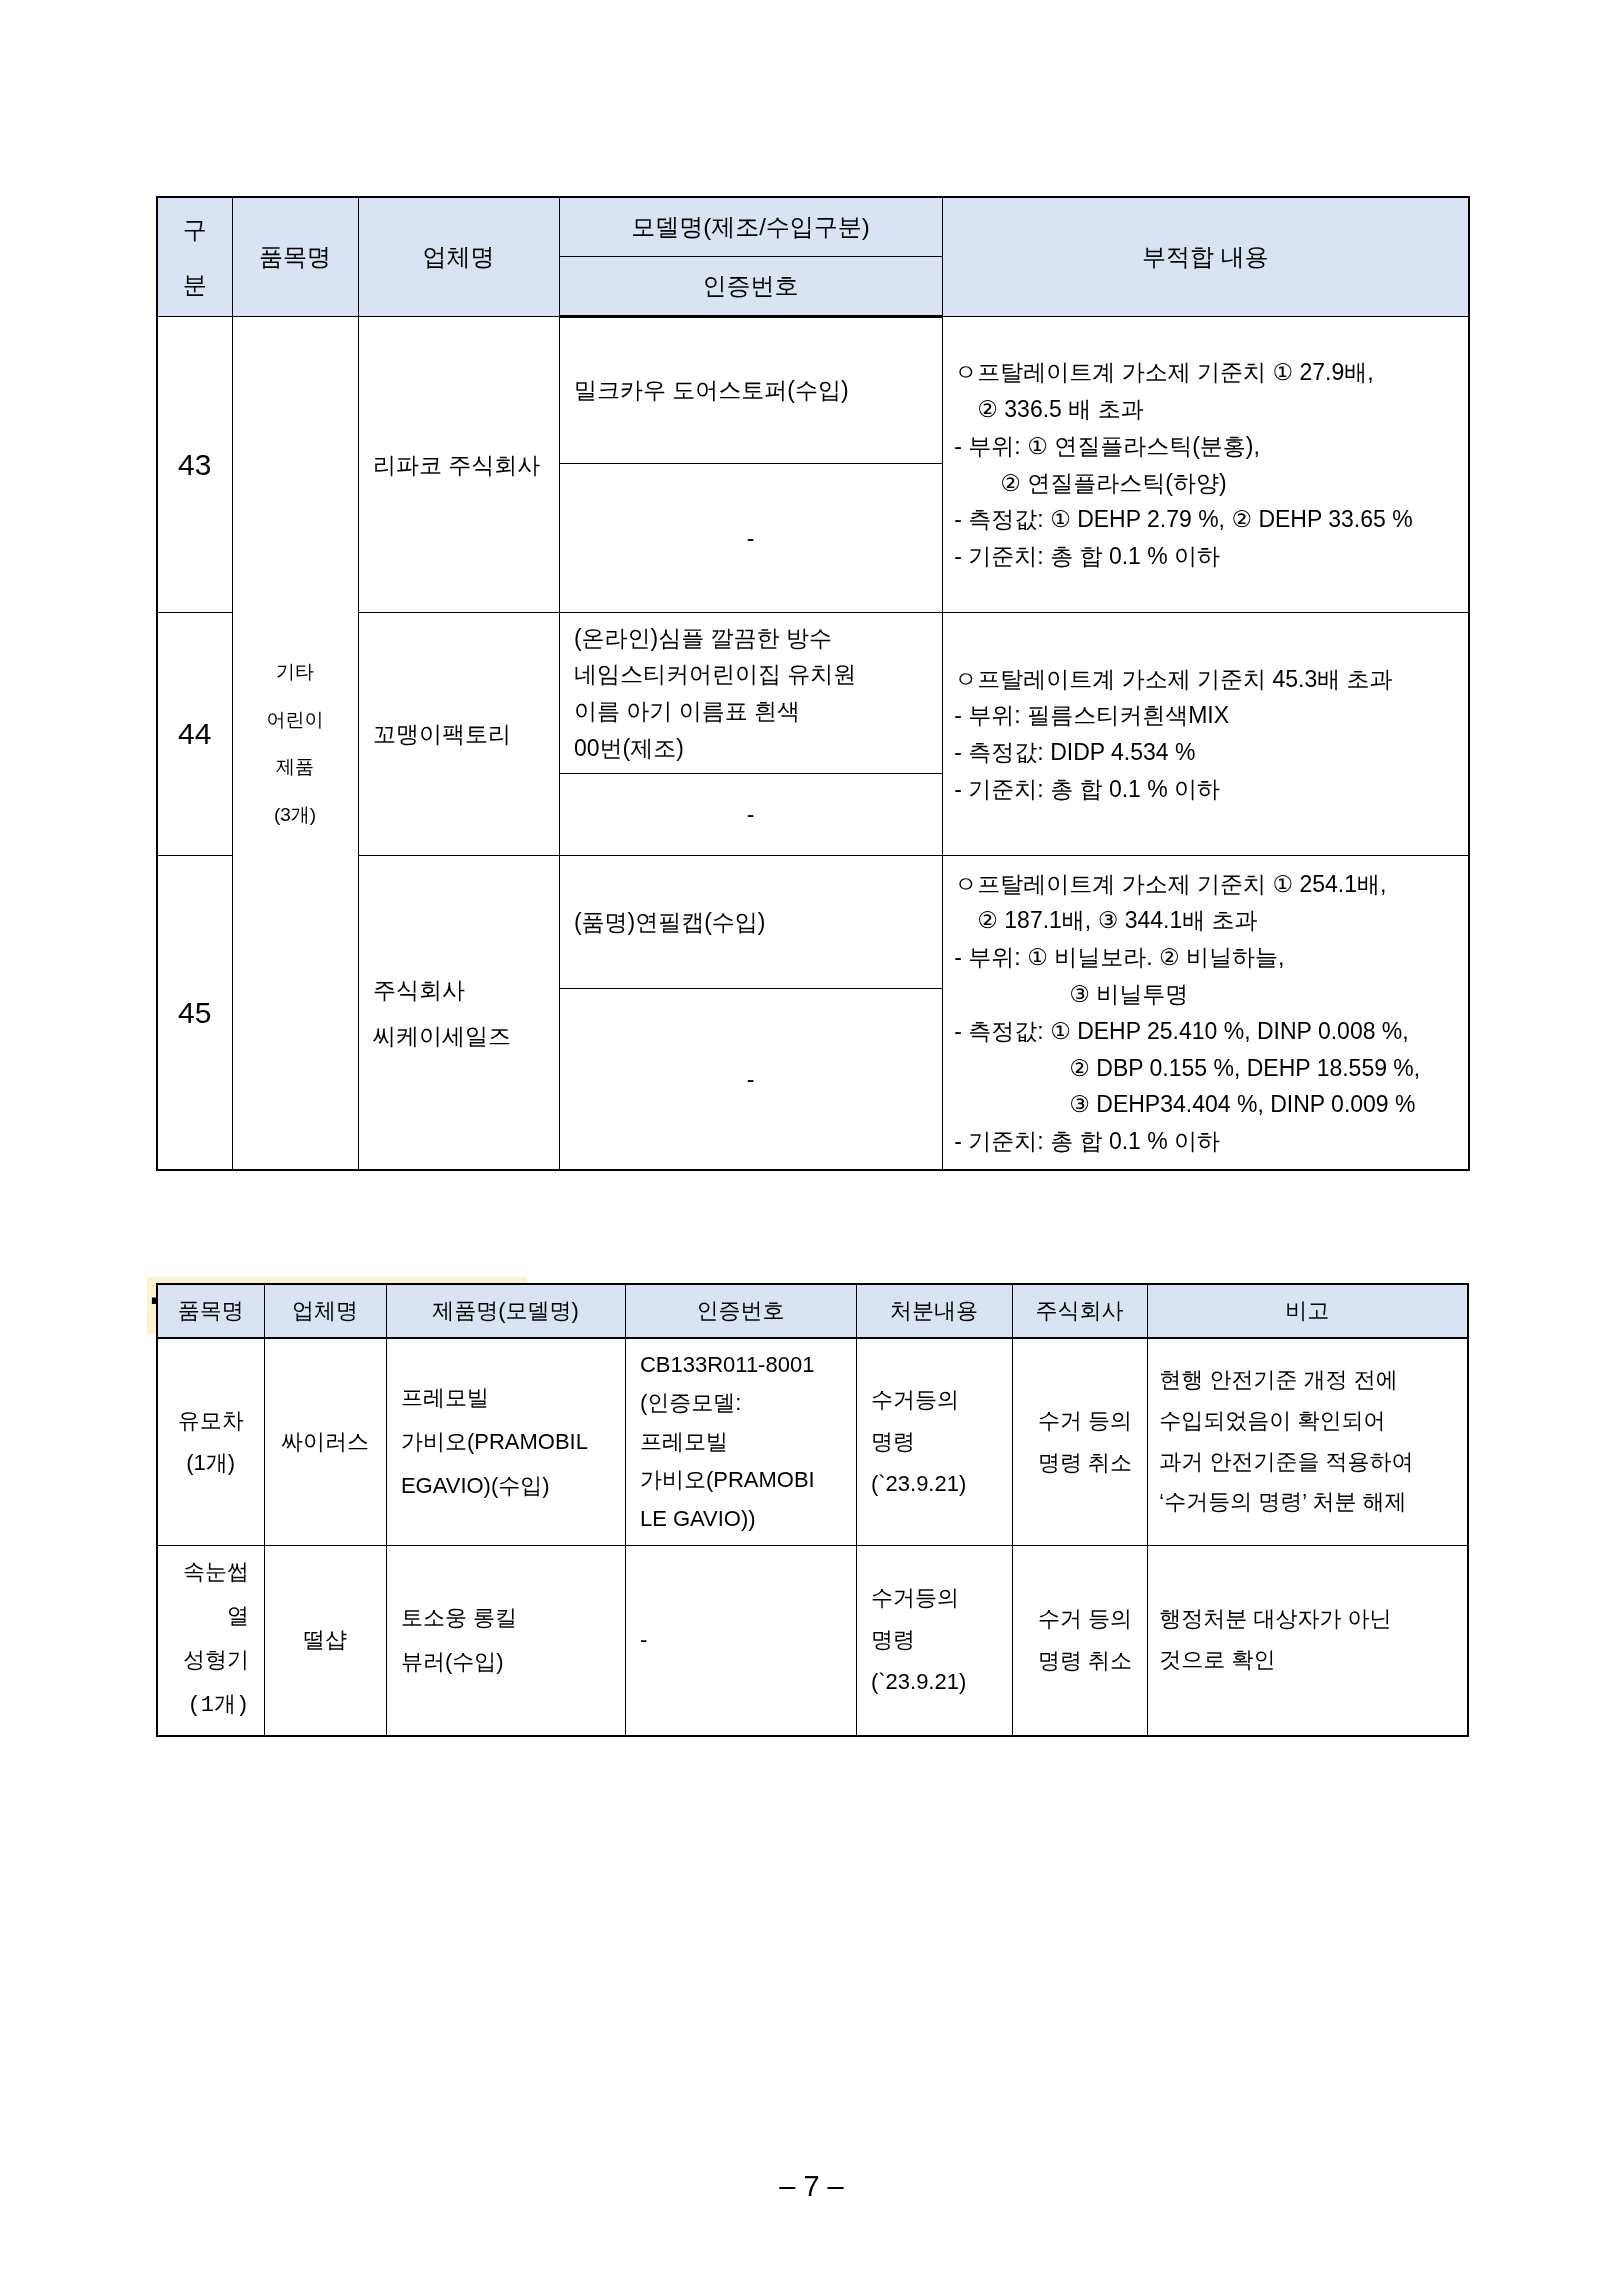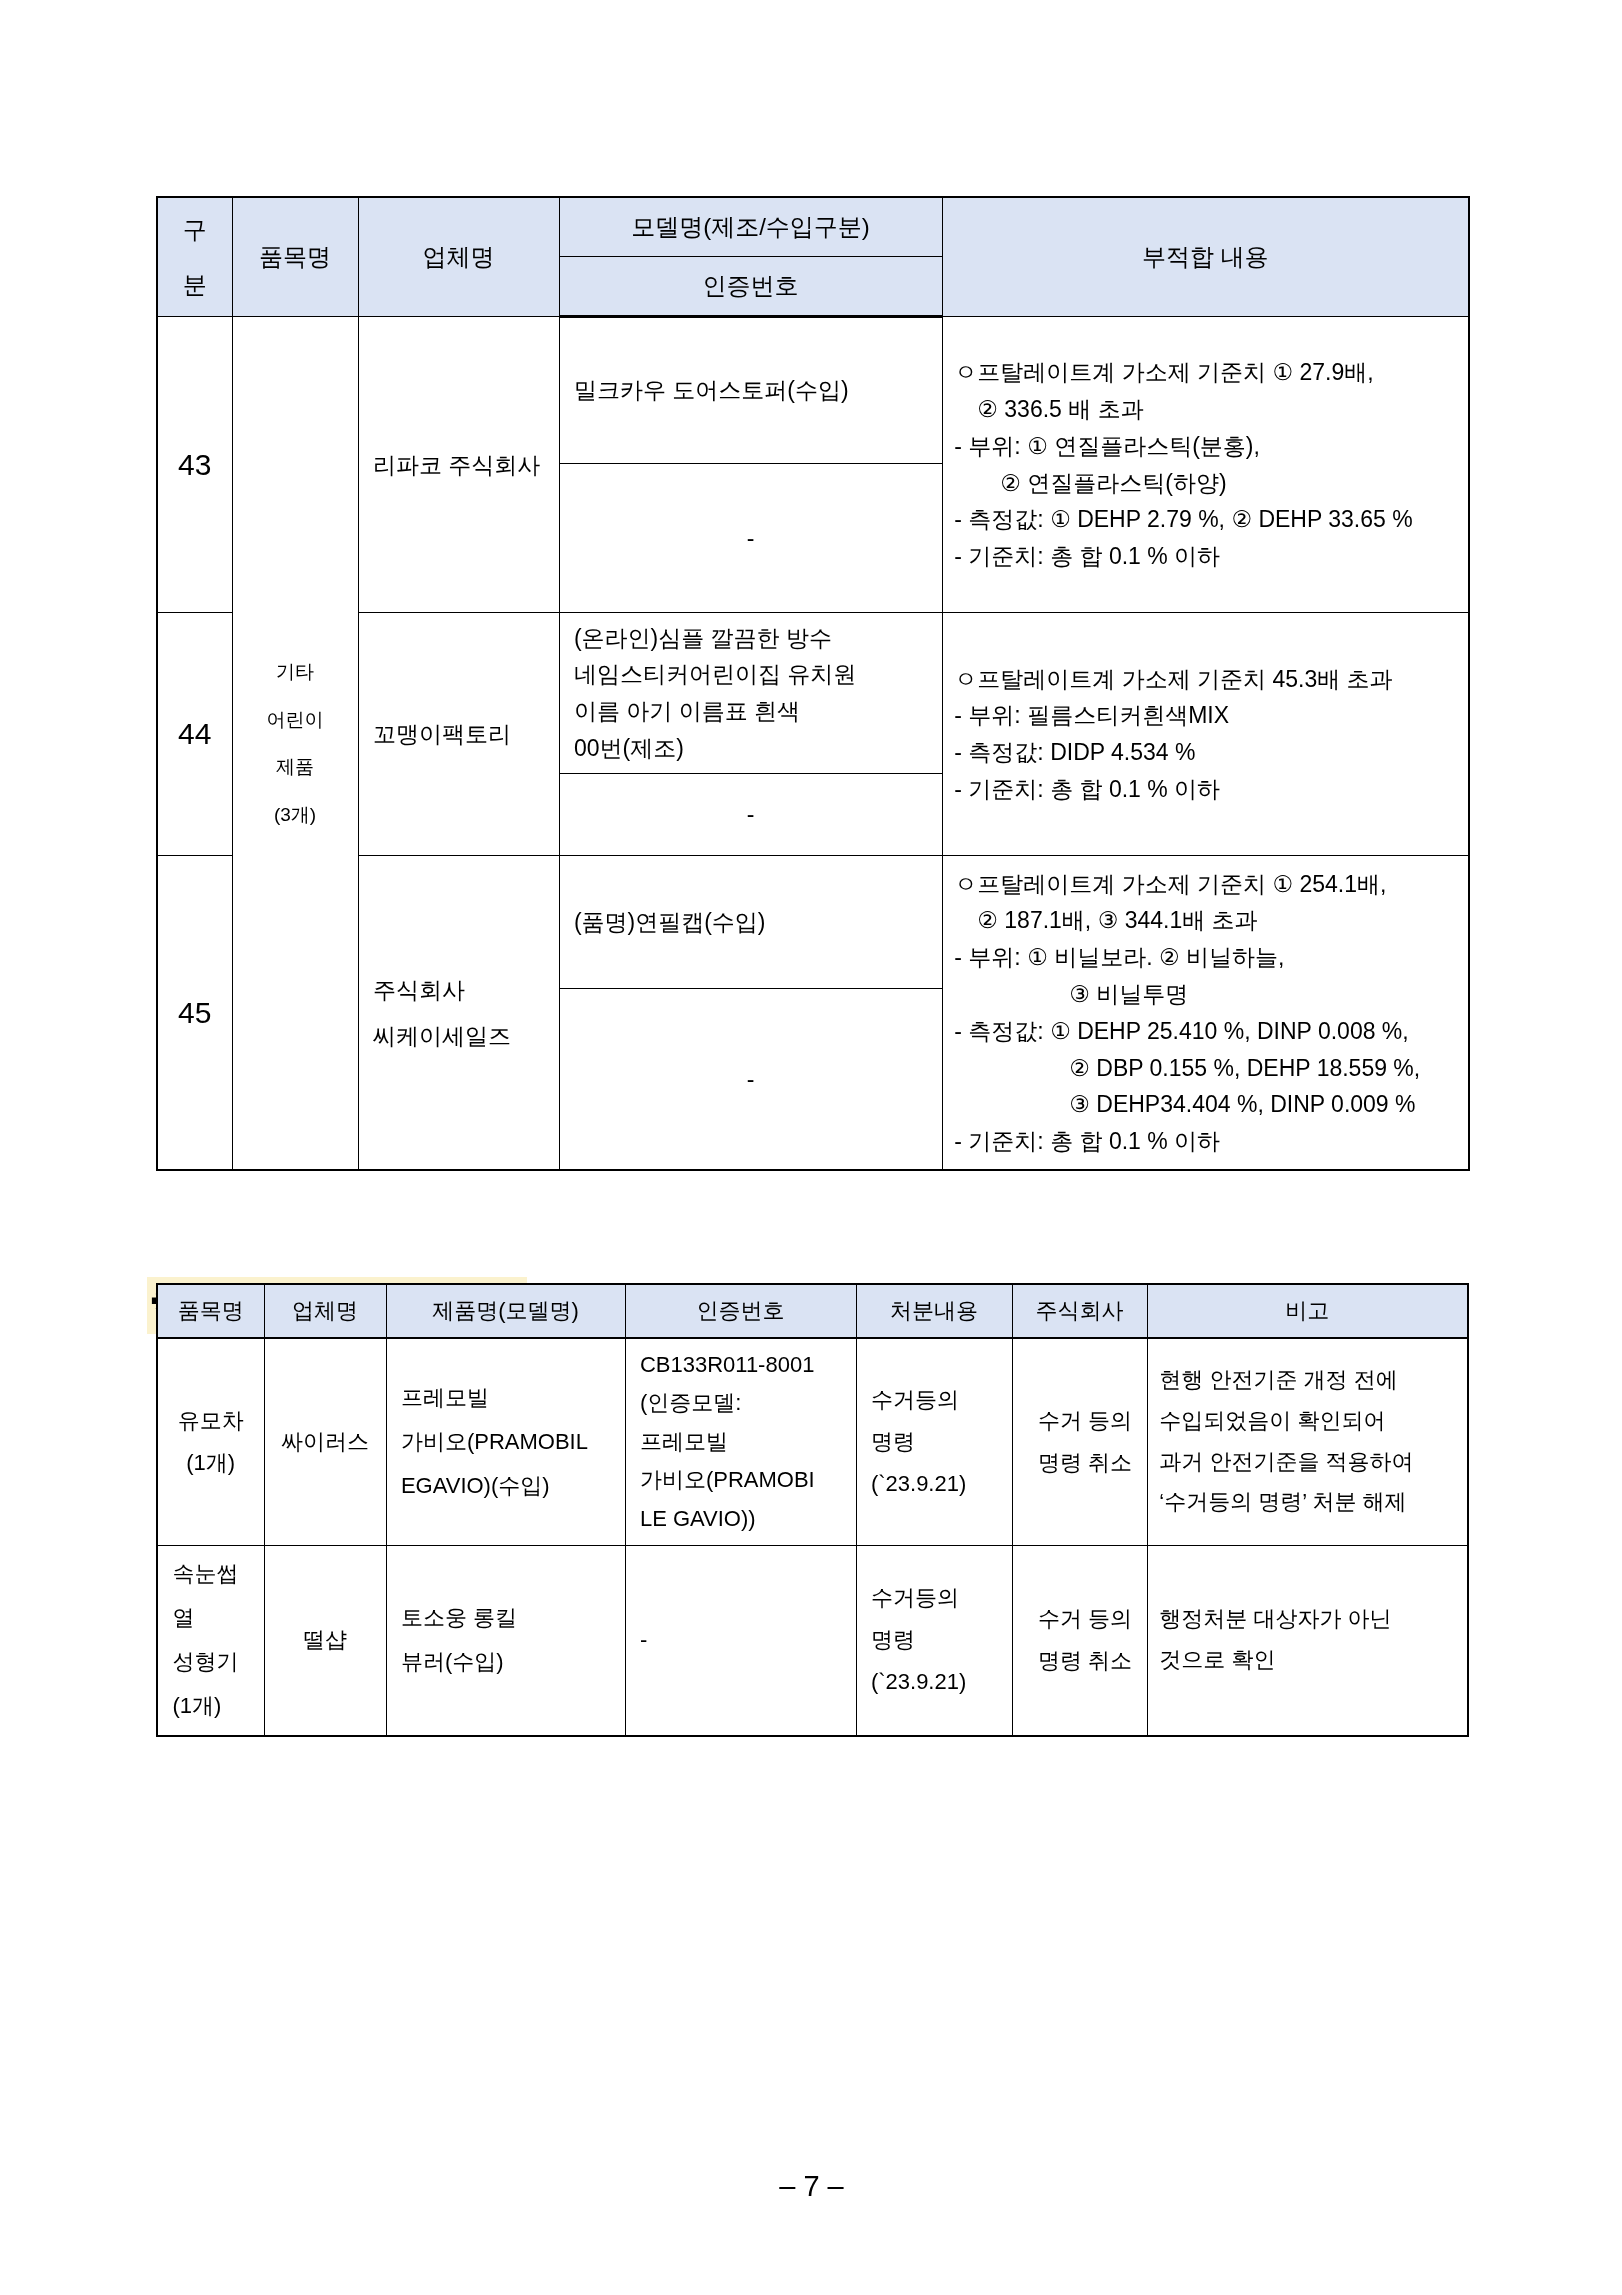--- a/index.html
+++ b/index.html
@@ -34,21 +34,21 @@
   .pre{white-space:pre-wrap;}
   .center{text-align:center;}
   .division-head{line-height:2.3;}
   .group-cell{font-size:19px;line-height:2.5;text-align:center;}
   .num-cell{text-align:center;font-size:30px;}
   .company-cell{line-height:2.0;}
   .violation-cell{font-size:23px;line-height:1.6;padding:9.2px 11.8px;}
   .model-cell{line-height:1.6;}
 
   .t2 td{font-size:22px;}
-  .item-cell-sm{font-size:19px;line-height:2.0;text-align:left;}
+  .item-cell-sm{font-size:19px;line-height:2.0;text-align:right;font-family:Liberation Mono, monospace;}
   .item-cell{font-size:21px;line-height:1.9;text-align:center;}
   .product-cell{line-height:2.0;}
   .cert2-cell{line-height:1.75;}
   .disposal-cell{line-height:1.9;}
   .cancel-cell{text-align:right;line-height:1.9;}
   .note-cell{line-height:1.85;padding:6.5px 11.8px;}
 
   .section-heading{
     position:absolute;left:147px;top:1277px;
     font-size:33px;font-weight:bold;letter-spacing:0.7px;

